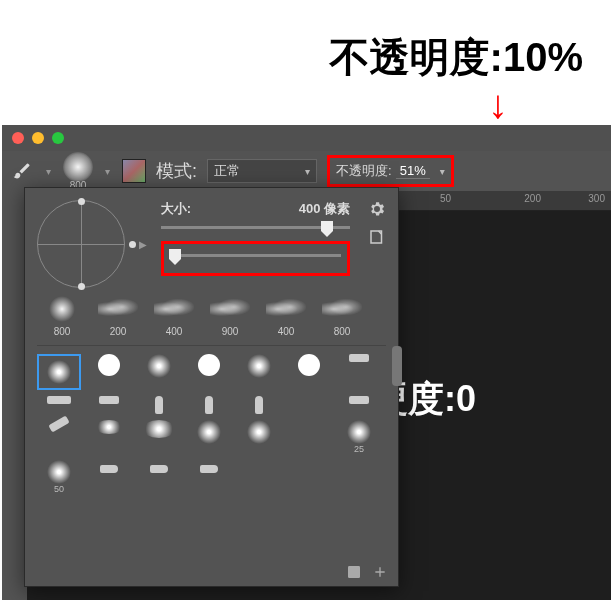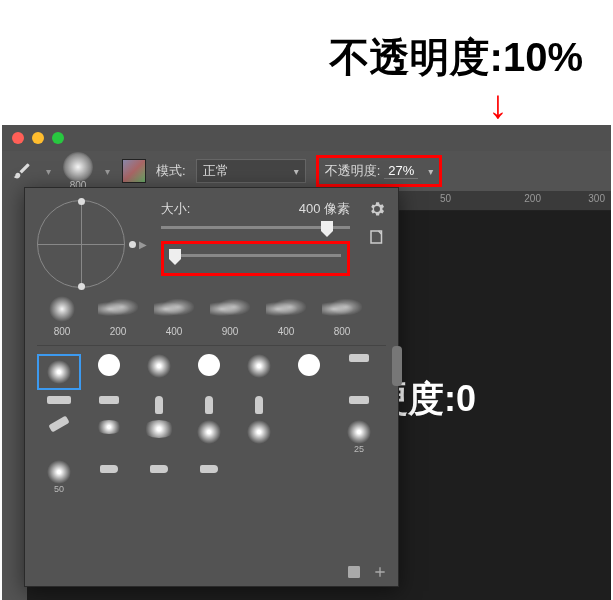--- a/index.html
+++ b/index.html
@@ -15,42 +15,42 @@
     .tl-red { background: #ff5f57; }
     .tl-yellow { background: #ffbd2e; }
     .tl-green { background: #28c840; }
     
     .toolbar { height: 40px; background: #535353; display: flex; align-items: center; padding: 0 8px; gap: 10px; font-size: 13px; color: #ddd; }
     .brush-tool-icon { width: 24px; height: 24px; display: flex; align-items: center; justify-content: center; }
     .brush-preview-wrap { display: flex; flex-direction: column; align-items: center; }
     .brush-preview-circle { width: 30px; height: 30px; border-radius: 50%; background: radial-gradient(circle, rgba(255,255,255,0.95) 0%, rgba(255,255,255,0.3) 60%, rgba(255,255,255,0) 75%); }
     .brush-size-label { font-size: 10px; color: #ccc; margin-top: -2px; }
     .swatches-icon { width: 24px; height: 24px; background: linear-gradient(135deg,#88a,#a66,#6a6); border:1px solid #222; }
-    .mode-label { font-size: 13px; }
+    .mode-label { font-size: 18px; }
     .mode-select { background: #454545; color: #ddd; border: 1px solid #666; height: 24px; width: 110px; display: flex; align-items: center; justify-content: space-between; padding: 0 6px; font-size: 13px; }
     .chevron { font-size: 10px; color: #bbb; margin-left: 6px; }
     .opacity-block { display: flex; align-items: center; gap: 4px; border: 3px solid #f00; padding: 2px 6px; height: 32px; }
     .opacity-value { color: #fff; font-size: 13px; border-bottom: 1px solid #777; padding: 0 4px; }
     
     .ruler { position: absolute; top: 66px; left: 0; right: 0; height: 20px; background: #3a3a3a; display: flex; align-items: center; color: #999; font-size: 10px; border-bottom: 1px solid #222; }
     .ruler-tick { position: absolute; top: 2px; font-size: 10px; }
     
     .canvas-area { position: absolute; top: 86px; left: 25px; right: 0; bottom: 0; background: #1e1e1e; }
     .left-tools { position: absolute; top: 66px; left: 0; width: 25px; bottom: 0; background: #535353; }
     
     .brush-panel { position: absolute; top: 62px; left: 22px; width: 375px; height: 400px; background: #535353; border: 1px solid #2a2a2a; box-shadow: 0 4px 20px rgba(0,0,0,0.5); padding: 12px; font-size: 13px; color: #ddd; }
     
     .panel-top { display: flex; gap: 12px; align-items: flex-start; }
     .angle-picker { width: 88px; height: 88px; border-radius: 50%; border: 1px solid #888; position: relative; flex-shrink: 0; }
     .angle-cross-h { position: absolute; top: 50%; left: 0; right: 0; height: 1px; background: #888; }
     .angle-cross-v { position: absolute; left: 50%; top: 0; bottom: 0; width: 1px; background: #888; }
     .angle-dot { width: 7px; height: 7px; background: #ddd; border-radius: 50%; position: absolute; }
     
     .sliders-col { flex: 1; }
-    .slider-row { margin-bottom: 12px; }
+    .slider-row { margin-bottom: 12px; font-weight: bold; }
     .slider-labels { display: flex; justify-content: space-between; font-size: 13px; margin-bottom: 2px; }
     .slider-track { height: 3px; background: #888; position: relative; margin: 8px 0; }
     .slider-thumb { width: 12px; height: 10px; background: #eee; position: absolute; top: -5px; transform: translateX(-50%); }
     .slider-thumb::after { content: ""; position: absolute; bottom: -6px; left: 0; border-left: 6px solid transparent; border-right: 6px solid transparent; border-top: 6px solid #eee; }
     
     .hardness-box { border: 3px solid #f00; padding: 2px 6px 8px 6px; margin-top: 4px; }
     
     .annotation-hardness { position: absolute; top: 250px; left: 370px; font-size: 36px; font-weight: 600; color: #fff; }
     
     .panel-icons-col { display: flex; flex-direction: column; gap: 10px; align-items: center; margin-left: 6px; }
@@ -101,21 +101,21 @@
     </div>
     <div class="divider-arrow">▾</div>
     <div class="swatches-icon"></div>
     <span class="mode-label">模式:</span>
     <div class="mode-select">
       <span>正常</span>
       <span class="chevron">▾</span>
     </div>
     <div class="opacity-block">
       <span>不透明度:</span>
-      <span class="opacity-value">27%</span>
+      <span class="opacity-value">51%</span>
       <span class="chevron">▾</span>
     </div>
   </div>
 
   <div class="ruler">
     <span class="ruler-tick" style="right:160px">50</span>
     <span class="ruler-tick" style="right:70px">200</span>
     <span class="ruler-tick" style="right:6px">300</span>
   </div>
 

